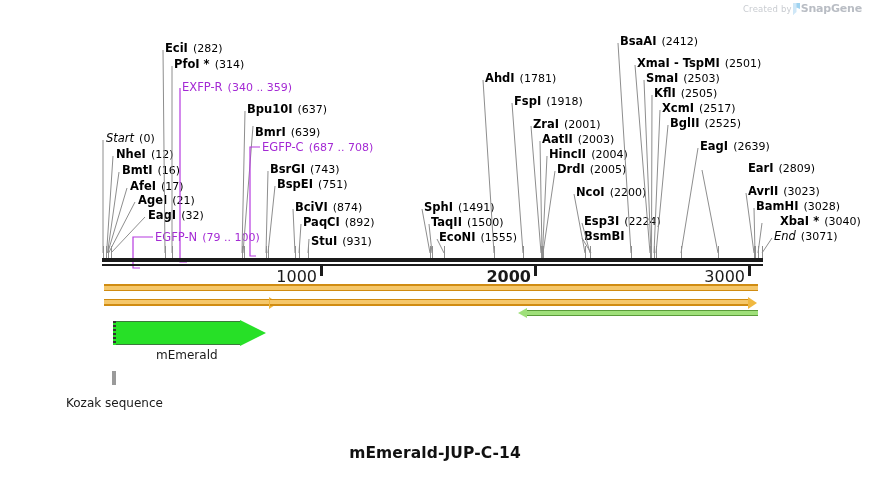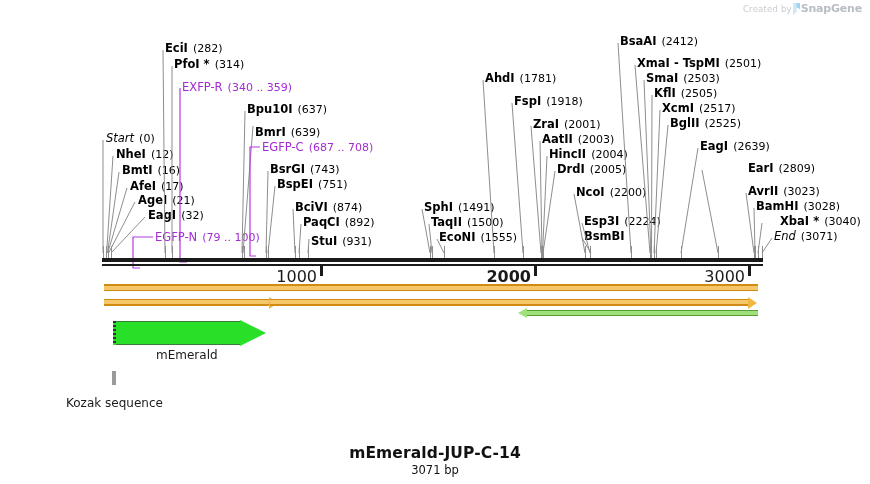--- a/index.html
+++ b/index.html
@@ -460,15 +460,14 @@
     <div class="cds-body" style="width:127px;"></div>
     <div class="cds-head" style="left:127px;"></div>
     <div class="cds-tick"></div>
   </div>
   <div class="cds-label" style="left:156px; top:348px;">mEmerald</div>
 
   <div class="kozak-mark" style="left:112px; top:371px;"></div>
   <div class="kozak-label" style="left:66px; top:396px;">Kozak sequence</div>
 
   <div class="title" style="top:444px;">mEmerald-JUP-C-14</div>
-  <div class="subtitle" style="top:463px;">3071 bp</div>
 
 </div>
 
 </body></html>

